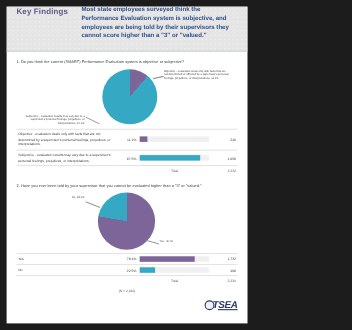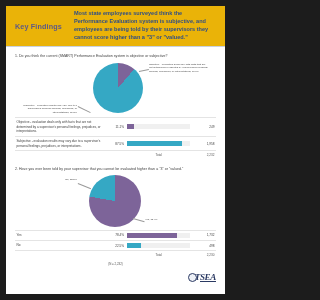--- a/index.html
+++ b/index.html
@@ -14,24 +14,23 @@
     left: 6px; top: 6px;
     width: 219px; height: 288px;
     background: #ffffff;
     overflow: hidden;
   }
 
   
   .header {
     position: relative;
     height: 41px;
-    background: #eab308;
+    background: #e5e5e5;
     border-bottom: 1px solid #c9d2e0;
     display: flex;
-    align-items: center;
   }
   .header-dots {
     position: absolute; inset: 0;
     background-image:
       radial-gradient(circle, rgba(255,255,255,.75) 0.6px, transparent 0.7px);
     background-size: 4px 4px;
     pointer-events: none;
   }
   .key-findings {
     width: 68px;
@@ -140,21 +139,21 @@
     background: #eef1f7;
     margin-right: -2px;
     z-index: 1;
   }
   .logo-text {
     font-size: 9px;
     font-weight: bold;
     font-style: italic;
     color: #2b3a63;
     letter-spacing: -0.3px;
-    font-family: Liberation Serif, serif;
+    font-family: Liberation Sans, sans-serif;
   }
   .logo-underline {
     position: absolute;
     left: 5px; right: 0; bottom: 0.5px;
     height: 0.7px;
     background: #2b3a63;
   }
 </style>
 </head>
 <body>

